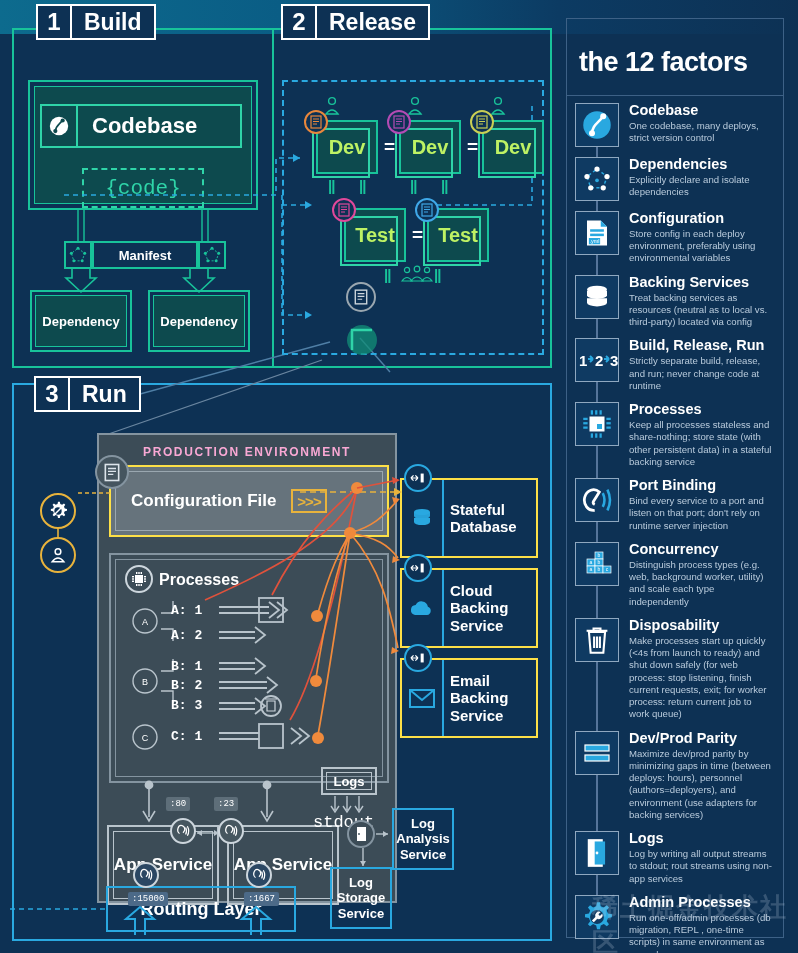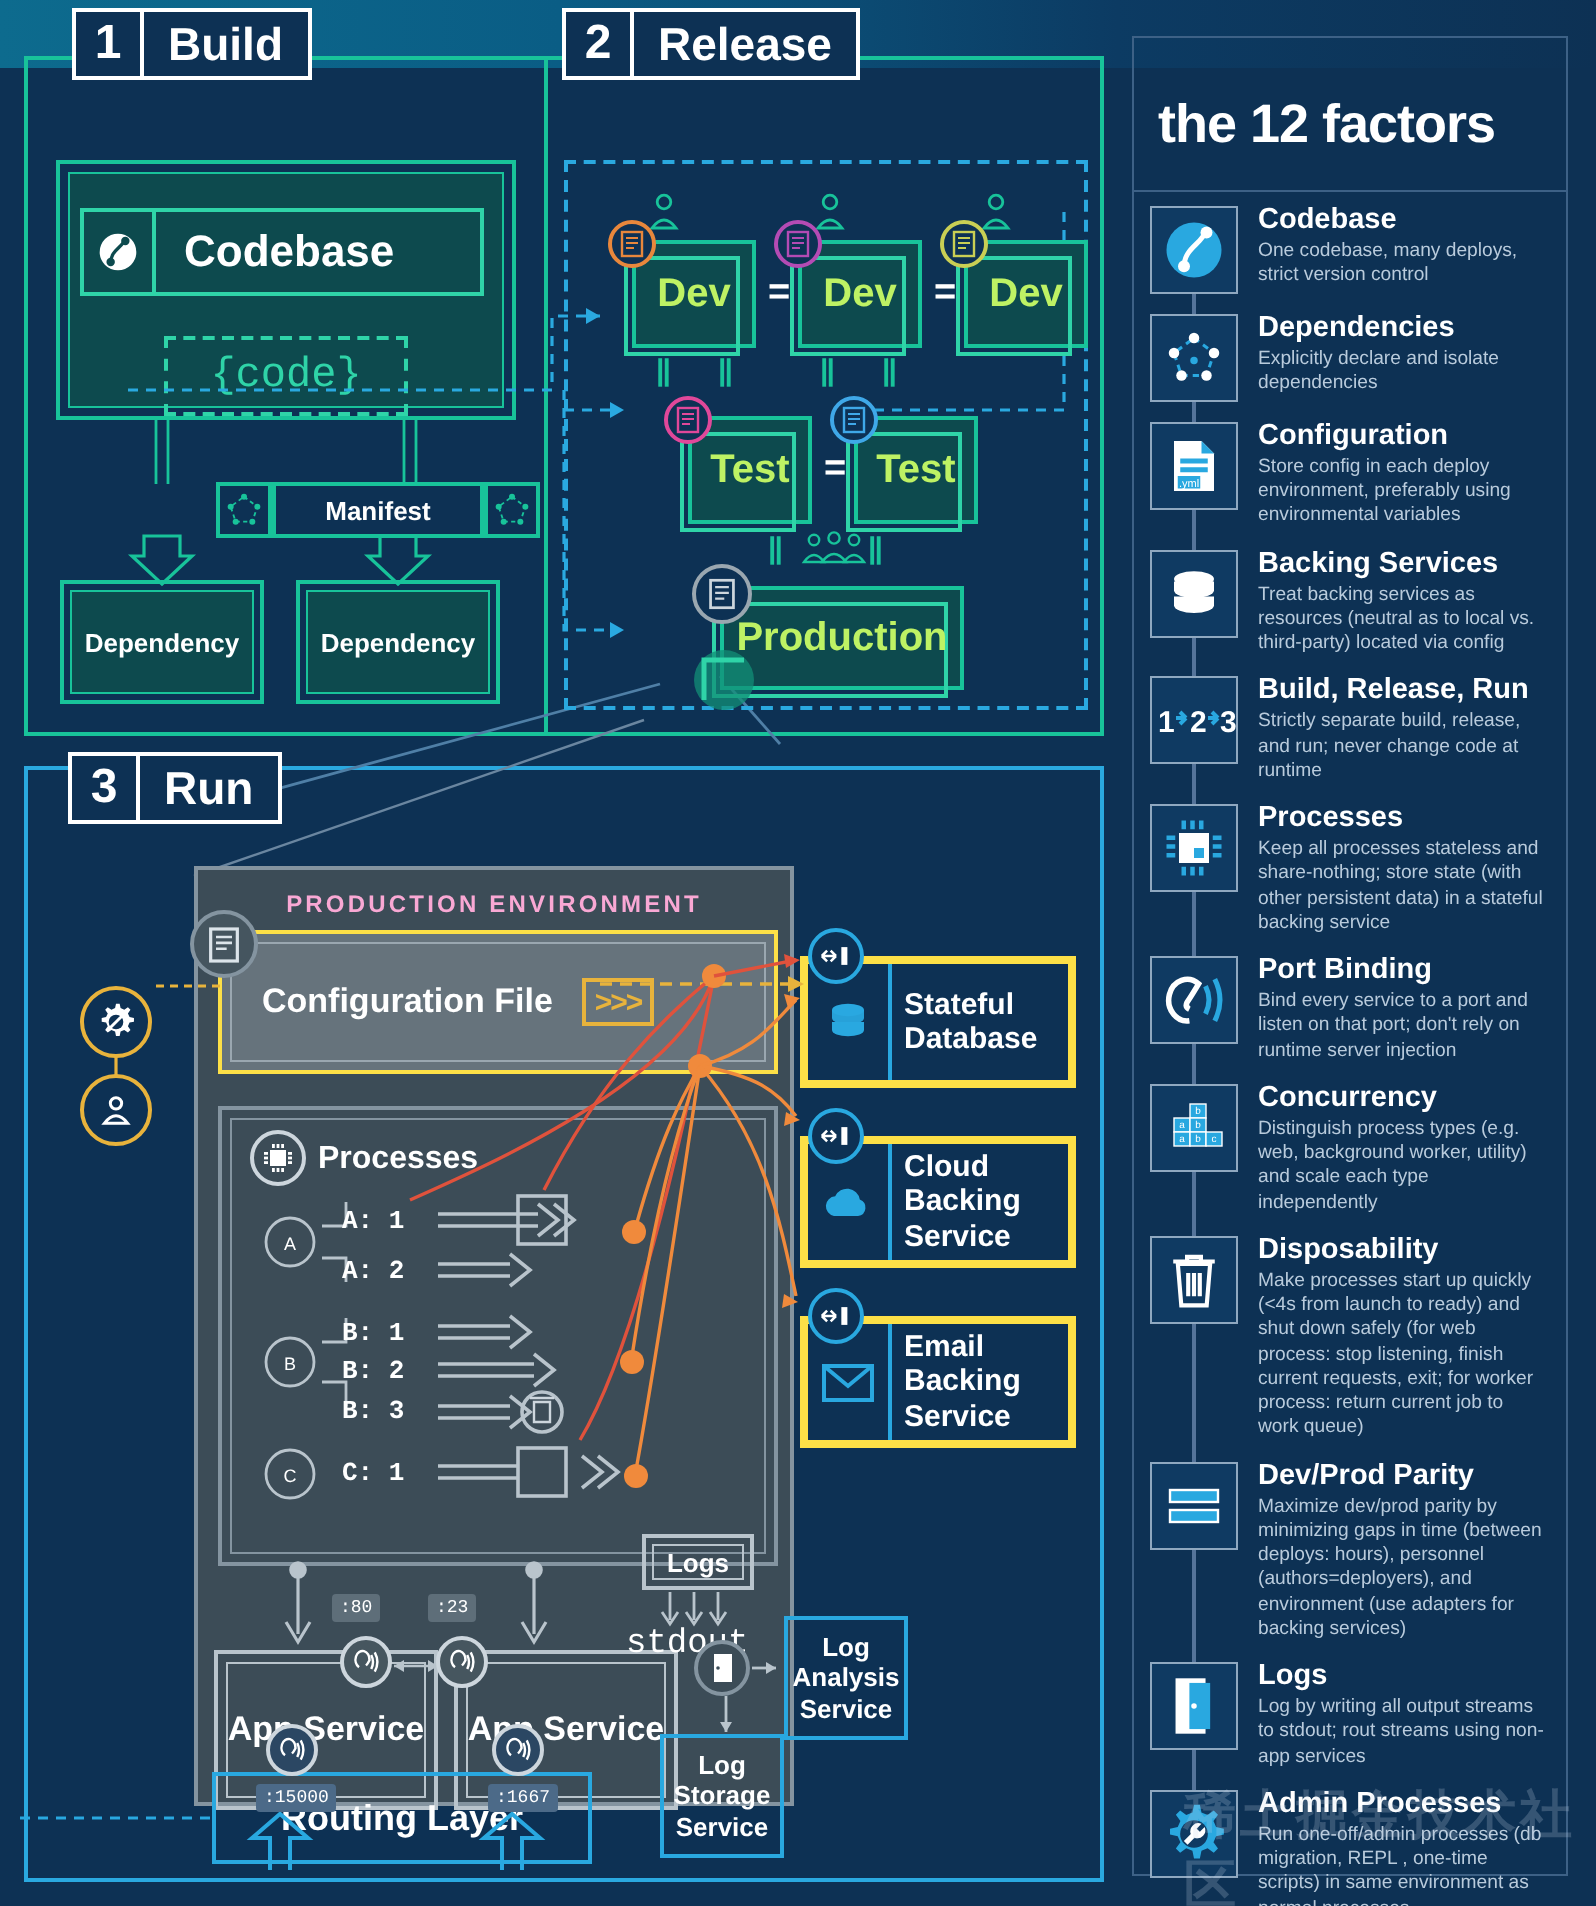--- a/index.html
+++ b/index.html
@@ -37,21 +37,21 @@
   .codebase-outer .inner { position:absolute; inset:4px; border:1px solid #18c39a; background:#0d4a4e;}
   .codebase-bar { position:absolute; left:28px; top:76px; width:202px; height:44px;
                   border:2px solid #2fd4a8; display:flex; align-items:center; }
   .codebase-bar .ic { width:36px; height:40px; display:flex; align-items:center; justify-content:center;
                       border-right:2px solid #2fd4a8; }
   .codebase-bar .tx { flex:1; text-align:left; padding-left:14px; color:#fff;
                       font-size:22px; font-weight:bold; }
   .code-dash { position:absolute; left:70px; top:140px; width:122px; height:40px;
                border:2px dashed #2fd4a8; display:flex; align-items:center; justify-content:center;
                color:#2fd4a8; font-family:"Liberation Mono", monospace; font-size:21px; }
-  .manifest-bar { position:absolute; left:52px; top:213px; width:162px; height:28px;margin-left:44px; }
+  .manifest-bar { position:absolute; left:52px; top:213px; width:162px; height:28px; }
   .manifest-lbl { position:absolute; left:28px; top:0; width:106px; height:28px;
                   border:2px solid #18c39a; background:#0d3154; color:#fff;
                   font-size:13px; font-weight:bold; display:flex; align-items:center; justify-content:center;}
   .pent-box { position:absolute; top:0; width:28px; height:28px; border:2px solid #18c39a; }
   .dep-box { position:absolute; top:262px; width:102px; height:62px; border:2px solid #18c39a; }
   .dep-box .inner { position:absolute; inset:3px; border:1px solid #18c39a; background:#0d4a4e;
                     display:flex; align-items:center; justify-content:center;
                     color:#fff; font-size:13px; font-weight:bold; }
 
   
@@ -87,21 +87,21 @@
   .svc-panel { position:absolute; width:112px; height:80px; border:2px solid #b9c4cc; }
   .svc-panel .in { position:absolute; inset:4px; border:1px solid #b9c4cc; }
   .svc-panel .t { position:absolute; inset:0; display:flex; flex-direction:column;
                   align-items:center; justify-content:center; color:#fff; font-size:17px; font-weight:bold; }
   .portchip { position:absolute; background:#5e6e79; color:#fff; font-size:9px;
               font-family:"Liberation Mono", monospace; padding:2px 4px; border-radius:2px; z-index:8;}
   .portchip.blue { background:#4c6a88; }
   .routing { position:absolute; left:106px; top:886px; width:190px; height:46px;
              border:2px solid #29a8e0; display:flex; align-items:center; justify-content:center;
              color:#fff; font-size:18px; font-weight:bold; }
-  .bs-card { position:absolute; width:138px; height:66px; border:4px solid #fde047; }
+  .bs-card { position:absolute; width:138px; height:80px; border:2px solid #fde047; }
   .bs-card .iconcell { position:absolute; left:0; top:0; width:42px; height:100%;
                        border-right:2px solid #29a8e0; display:flex; align-items:center; justify-content:center;}
   .bs-card .t { position:absolute; left:48px; top:0; height:100%; display:flex;
                 flex-direction:column; justify-content:center; color:#fff;
                 font-size:15px; font-weight:bold; line-height:1.15; }
   .plugcircle { position:absolute; width:28px; height:28px; border-radius:50%;
                 border:2px solid #29a8e0; background:#0d3154; display:flex;
                 align-items:center; justify-content:center; z-index:9; }
 
   
@@ -302,24 +302,20 @@
       <g fill="none" stroke="#18c39a" stroke-width="1.2">
         <circle cx="7" cy="6" r="2.6"></circle>
           <path d="M2 17 q5 -7 10 0 z"></path>
         <circle cx="17" cy="5" r="2.8"></circle>
           <path d="M11 17 q6 -8 12 0 z"></path>
         <circle cx="27" cy="6" r="2.6"></circle>
           <path d="M22 17 q5 -7 10 0 z"></path>
       </g>
     </svg>
 
-    <div class="envbox" style="left:86px;top:265px;width:122px;height:52px;">
-      <div class="in2"></div>
-      <div class="t">Production</div>
-    </div>
     <div class="dot-ic" style="left:72px;top:254px;width:30px;height:30px;border:2px solid #9aa7b0;">
       <svg width="14" height="16" viewBox="0 0 12 14">
           <rect x="1" y="1" width="10" height="12" fill="none" stroke="#cdd6dd" stroke-width="1.2"></rect>
           <path d="M3 4h6M3 6.5h6M3 9h4" stroke="#cdd6dd" stroke-width="1"></path>
         </svg>
     </div>
     <svg class="abs" style="left:72px;top:296px;width:40px;height:40px;">
       <circle cx="16" cy="16" r="15" fill="#118f77" opacity="0.75"></circle>
       <path d="M6 26 L6 6 L26 6" stroke="#2fd4a8" stroke-width="2.5" fill="none"></path>
     </svg>

